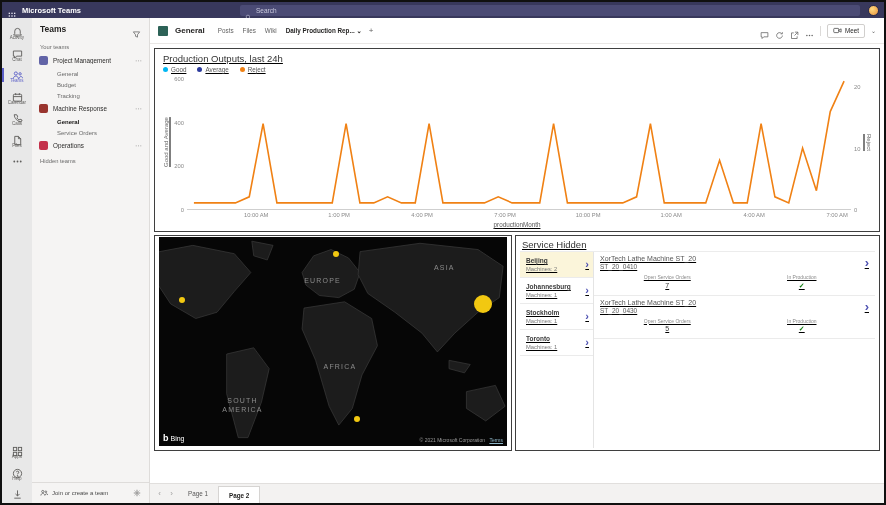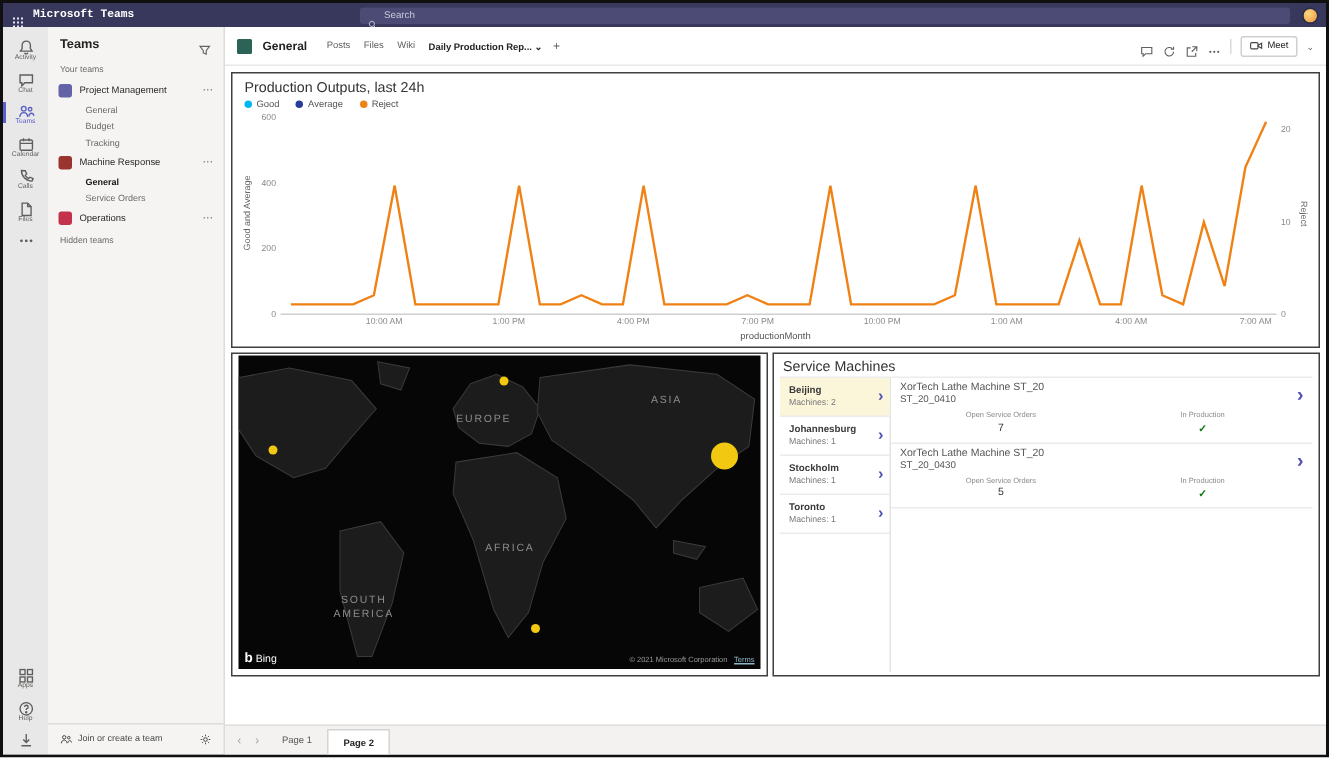--- a/index.html
+++ b/index.html
@@ -3,21 +3,21 @@
 <meta charset="utf-8">
 <style>
   html,body{margin:0;padding:0;background:#fff;}
   *{box-sizing:border-box;}
   .frame{width:886px;height:505px;border:2px solid #101010;display:flex;flex-direction:column;
          font-family:"Liberation Sans",sans-serif;background:#fff;overflow:hidden;}
 
   
   .topbar{flex:0 0 16px;height:16px;background:#38385c;display:flex;align-items:center;
           padding:0 5px 0 6px;gap:8px;}
-  .tb-left{width:224px;flex:0 0 224px;display:flex;align-items:flex-start;gap:6px;color:#fff;font-family:Liberation Mono, monospace;}
+  .tb-left{width:224px;flex:0 0 224px;display:flex;align-items:flex-start;gap:6px;color:#fff;}
   .tb-left .icon{width:8px;height:8px;color:#e6e6f2;}
   .tb-title{font-size:7.5px;font-weight:bold;color:#fff;white-space:nowrap;}
   .tb-search{flex:1;height:11px;background:#4b4b75;border-radius:2px;display:flex;align-items:center;
              gap:4px;padding:0 5px;color:#c9c9dd;cursor:text;}
   .tb-search .icon{width:7px;height:7px;}
   .tb-search-text{font-size:6.5px;}
   .tb-avatar{width:11px;height:11px;border-radius:50%;flex:0 0 11px;
              background:radial-gradient(circle at 35% 35%,#ffd97e,#e8923d);border:1px solid #2c2c4a;cursor:pointer;}
 
   .body{flex:1;display:flex;min-height:0;}
@@ -66,21 +66,21 @@
   .ch-right{display:flex;align-items:center;gap:6px;color:#616161;}
   .ch-right .hicon{width:9px;height:9px;cursor:pointer;color:#616161;}
   .ch-divider{width:1px;height:10px;background:#dcdad8;}
   .meet-btn{display:flex;align-items:center;gap:3px;border:1px solid #d1cfcd;background:#fff;
             border-radius:2px;font-size:6.3px;padding:1.5px 5px;color:#252423;cursor:pointer;
             font-family:inherit;}
   .meet-btn .icon{width:9px;height:9px;color:#444;}
   .meet-caret{font-size:6px;color:#616161;cursor:pointer;}
 
   
-  .report{flex:1;min-height:0;padding:4px 4px 0;display:flex;flex-direction:column;gap:3px;background:#fff;}
+  .report{flex:1;min-height:0;padding:4px 4px 0;display:flex;flex-direction:column;gap:3px;background:#fff;text-decoration:underline;}
   .panel{border:1px solid #3f3f3f;background:#fff;}
   h2.ptitle{margin:0;font-size:9.5px;font-weight:normal;color:#333;padding:2px 2px 1px;}
 
   .chart-panel{flex:0 0 184px;height:184px;padding:2px 6px 1px;display:flex;flex-direction:column;}
   .legend{display:flex;gap:11px;align-items:center;padding:1px 0 2px 2px;}
   .legend-item{display:flex;gap:3px;align-items:center;font-size:6.3px;color:#555;}
   .legend-dot{width:5px;height:5px;border-radius:50%;}
   .chart-wrap{flex:1;display:grid;grid-template-columns:9px 17px 1fr 13px 9px;min-height:0;}
   .y-axis-label{writing-mode:vertical-rl;transform:rotate(180deg);font-size:6px;color:#666;
                 display:flex;align-items:center;justify-content:center;}
@@ -621,21 +621,21 @@
                 <span>Bing</span>
               </div>
               <div class="map-copy">
                 <span>© 2021 Microsoft Corporation</span>
                 <span class="terms">Terms</span>
               </div>
             </div>
           </section>
 
           <section class="panel service-panel">
-            <h2 class="ptitle">Service Machines</h2>
+            <h2 class="ptitle">Service Hidden</h2>
             <div class="svc-body">
               <div class="svc-locs">
                   <div class="loc selected">
                     <div>
                       <div class="loc-name">Beijing</div>
                       <div class="loc-sub">Machines: 2</div>
                     </div>
                     <span class="chev">›</span>
                   </div>
                   <div class="loc">

